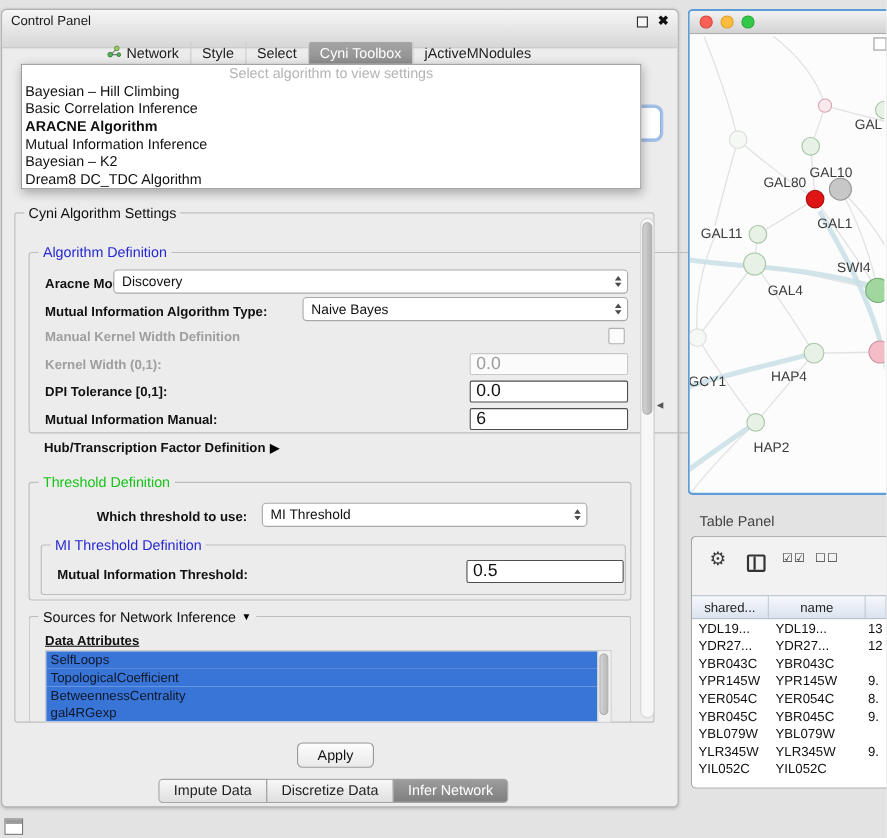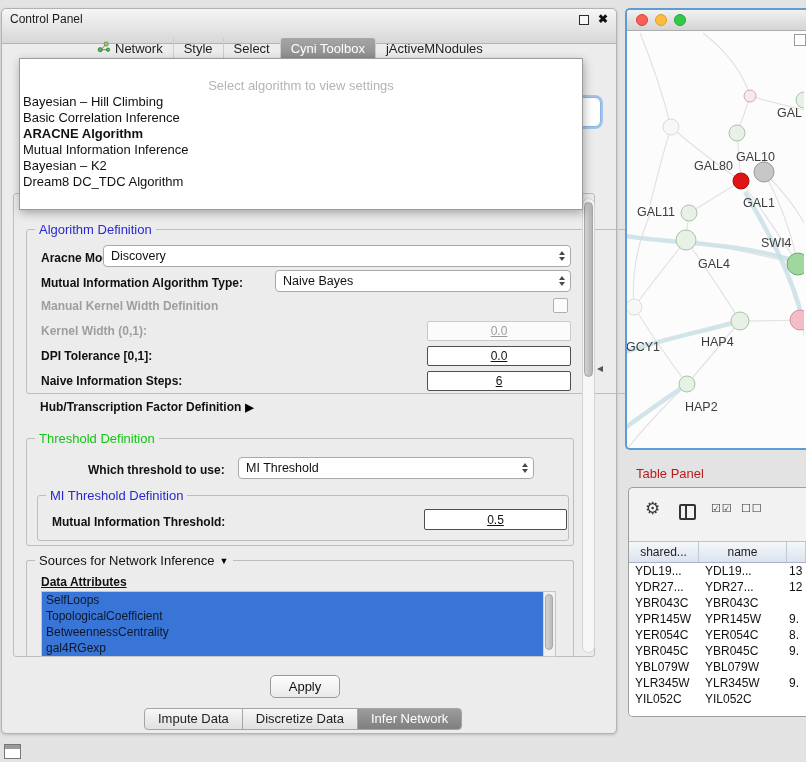--- a/index.html
+++ b/index.html
@@ -19,21 +19,21 @@
   .tab{padding:0 10px;line-height:22px;color:#222;display:flex;align-items:center;gap:5px;border-left:1px solid #cdcdcd;}
   .tab:first-child{border-left:none;}
   .tab.selected{background:linear-gradient(#a5a5a5,#8c8c8c);color:#fff;border-radius:3px;}
 
   .focus-btn{position:absolute;left:566px;top:88px;width:31px;height:28px;background:#fff;
       border:1px solid #8ab2e4;border-radius:6px;box-shadow:0 0 0 2px rgba(110,160,230,.55);}
   .fragment{position:absolute;left:18px;top:146px;font-size:13px;color:#333;}
 
   
   .dropdown{position:absolute;left:17px;top:49px;width:562px;background:#fff;border:1px solid #9b9b9b;
-      box-shadow:1px 3px 9px rgba(0,0,0,.3);z-index:60;padding:19px 0;}
+      box-shadow:1px 3px 9px rgba(0,0,0,.3);z-index:60;padding:0 0;}
   .dd-item{height:16px;line-height:16px;font-size:13px;padding-left:3px;color:#111;white-space:nowrap;}
   .dd-item.placeholder{color:#b4b4b4;text-align:center;padding-left:0;}
   .dd-item.sel{font-weight:bold;}
 
   
   .groupbox{position:absolute;border:1px solid #bdbdbd;border-radius:3px;box-sizing:border-box;}
   .gb-label{position:absolute;top:-8px;left:8px;background:#ececec;padding:0 4px;font-size:13px;white-space:nowrap;color:#111;}
   .gb-label.blue{color:#2828d0;}
   .gb-label.green{color:#16c416;}
 
@@ -48,22 +48,22 @@
 
   .combo{position:absolute;background:#fff;border:1px solid #a9a9a9;border-radius:4px;font-size:12.5px;color:#111;
       display:flex;align-items:center;padding:0 22px 0 7px;box-sizing:border-box;}
   .spin{position:absolute;right:5px;top:50%;transform:translateY(-50%);display:flex;flex-direction:column;gap:2px;}
   .spin i{display:block;width:0;height:0;border-left:3.5px solid transparent;border-right:3.5px solid transparent;}
   .spin .up{border-bottom:4px solid #4a4a4a;}
   .spin .down{border-top:4px solid #4a4a4a;}
 
   .checkbox{position:absolute;width:13px;height:13px;border:1px solid #b0b0b0;background:#fbfbfb;border-radius:2px;}
 
-  .field{position:absolute;background:#fff;border:1px solid #4f4f4f;border-radius:2px;font-size:12px;color:#111;
-      box-sizing:border-box;display:flex;align-items:center;justify-content:center;padding:0 5px;text-decoration:underline;}
+  .field{position:absolute;background:#fff;border:1px solid #4f4f4f;border-radius:2px;font-size:16px;color:#111;
+      box-sizing:border-box;display:flex;align-items:center;justify-content:flex-start;padding:0 5px;}
   .field.disabled{border-color:#c9c9c9;background:#fbfbfb;color:#9b9b9b;}
 
   .hub-row{position:absolute;left:26px;top:206px;font-size:12px;font-weight:bold;color:#111;display:flex;align-items:center;gap:4px;}
   .tri-right{font-size:11px;color:#000;}
   .tri-down{font-size:9px;color:#000;margin-left:5px;position:relative;top:-1px;}
 
   .attrs-label{position:absolute;left:14px;top:14px;font-size:12px;font-weight:bold;color:#111;text-decoration:underline;}
   .attr-list{position:absolute;left:14px;top:30px;width:515px;height:66px;background:#fff;border:1px solid #c6c6c6;
       box-sizing:border-box;overflow:hidden;}
   .attr-item{height:16px;line-height:16px;background:#3875d7;color:#0f172a;font-size:12px;padding-left:4px;margin-right:11px;white-space:nowrap;}
@@ -98,21 +98,21 @@
   .light.red{background:#f96056;border:1px solid #d8433c;}
   .light.yellow{background:#fdbc40;border:1px solid #dfa023;}
   .light.green{background:#34c84a;border:1px solid #24a83a;}
   .net-checkbox{position:absolute;right:0;top:24px;width:10px;height:10px;border:1px solid #9a9a9a;background:#fff;}
   .net-svg{position:absolute;left:0;top:21px;}
   .net-svg text{font-family:"Liberation Sans",sans-serif;font-size:12.5px;fill:#3c3c3c;}
   .edge-thin{fill:none;stroke:#e2e2e2;stroke-width:1.2;}
   .edge-thick{fill:none;stroke:#c9dfe6;stroke-width:4.5;opacity:.85;}
 
   
-  .tp-label{position:absolute;left:636px;top:466px;font-size:13px;color:#b91c1c;}
+  .tp-label{position:absolute;left:636px;top:466px;font-size:13px;color:#404040;}
   .tw{position:absolute;left:628px;top:487px;width:178px;height:230px;background:#f2f2f2;border:1px solid #9e9e9e;
       border-right:none;border-radius:5px 0 0 5px;box-sizing:border-box;overflow:hidden;}
   .gear{position:absolute;left:16px;top:12px;font-size:17px;color:#3a3a3a;line-height:1;}
   .colicon{position:absolute;left:50px;top:16px;width:13px;height:12px;border:2px solid #333;border-radius:2px;}
   .colicon::after{content:"";position:absolute;left:4px;top:0;bottom:0;width:2px;background:#333;}
   .checks,.unchecks{position:absolute;top:15px;font-size:11px;letter-spacing:1px;color:#333;line-height:1;}
   .checks{left:82px;} .unchecks{left:112px;}
   .tbl-header{position:absolute;left:0;top:53px;right:0;height:22px;display:flex;
       background:linear-gradient(#f5f8fc,#dbe3ee);border-top:1px solid #b9c2cf;border-bottom:1px solid #a9b4c2;
       box-sizing:border-box;font-size:12px;color:#222;}
@@ -206,21 +206,21 @@
       <span class="lbl disabled" style="left:14px;top:94px">Kernel Width (0,1):</span>
       <div class="field disabled" style="left:400px;top:91px;width:144px;height:20px">
         <span>0.0</span>
       </div>
 
       <span class="lbl" style="left:14px;top:119px">DPI Tolerance [0,1]:</span>
       <div class="field" style="left:400px;top:116px;width:144px;height:20px">
         <span>0.0</span>
       </div>
 
-      <span class="lbl" style="left:14px;top:144px">Naive Information Steps:</span>
+      <span class="lbl" style="left:14px;top:144px">Mutual Information Manual:</span>
       <div class="field" style="left:400px;top:141px;width:144px;height:20px">
         <span>6</span>
       </div>
     </div>
 
     <div class="hub-row">
       <span>Hub/Transcription Factor Definition</span>
       <span class="tri-right">▶</span>
     </div>
 

